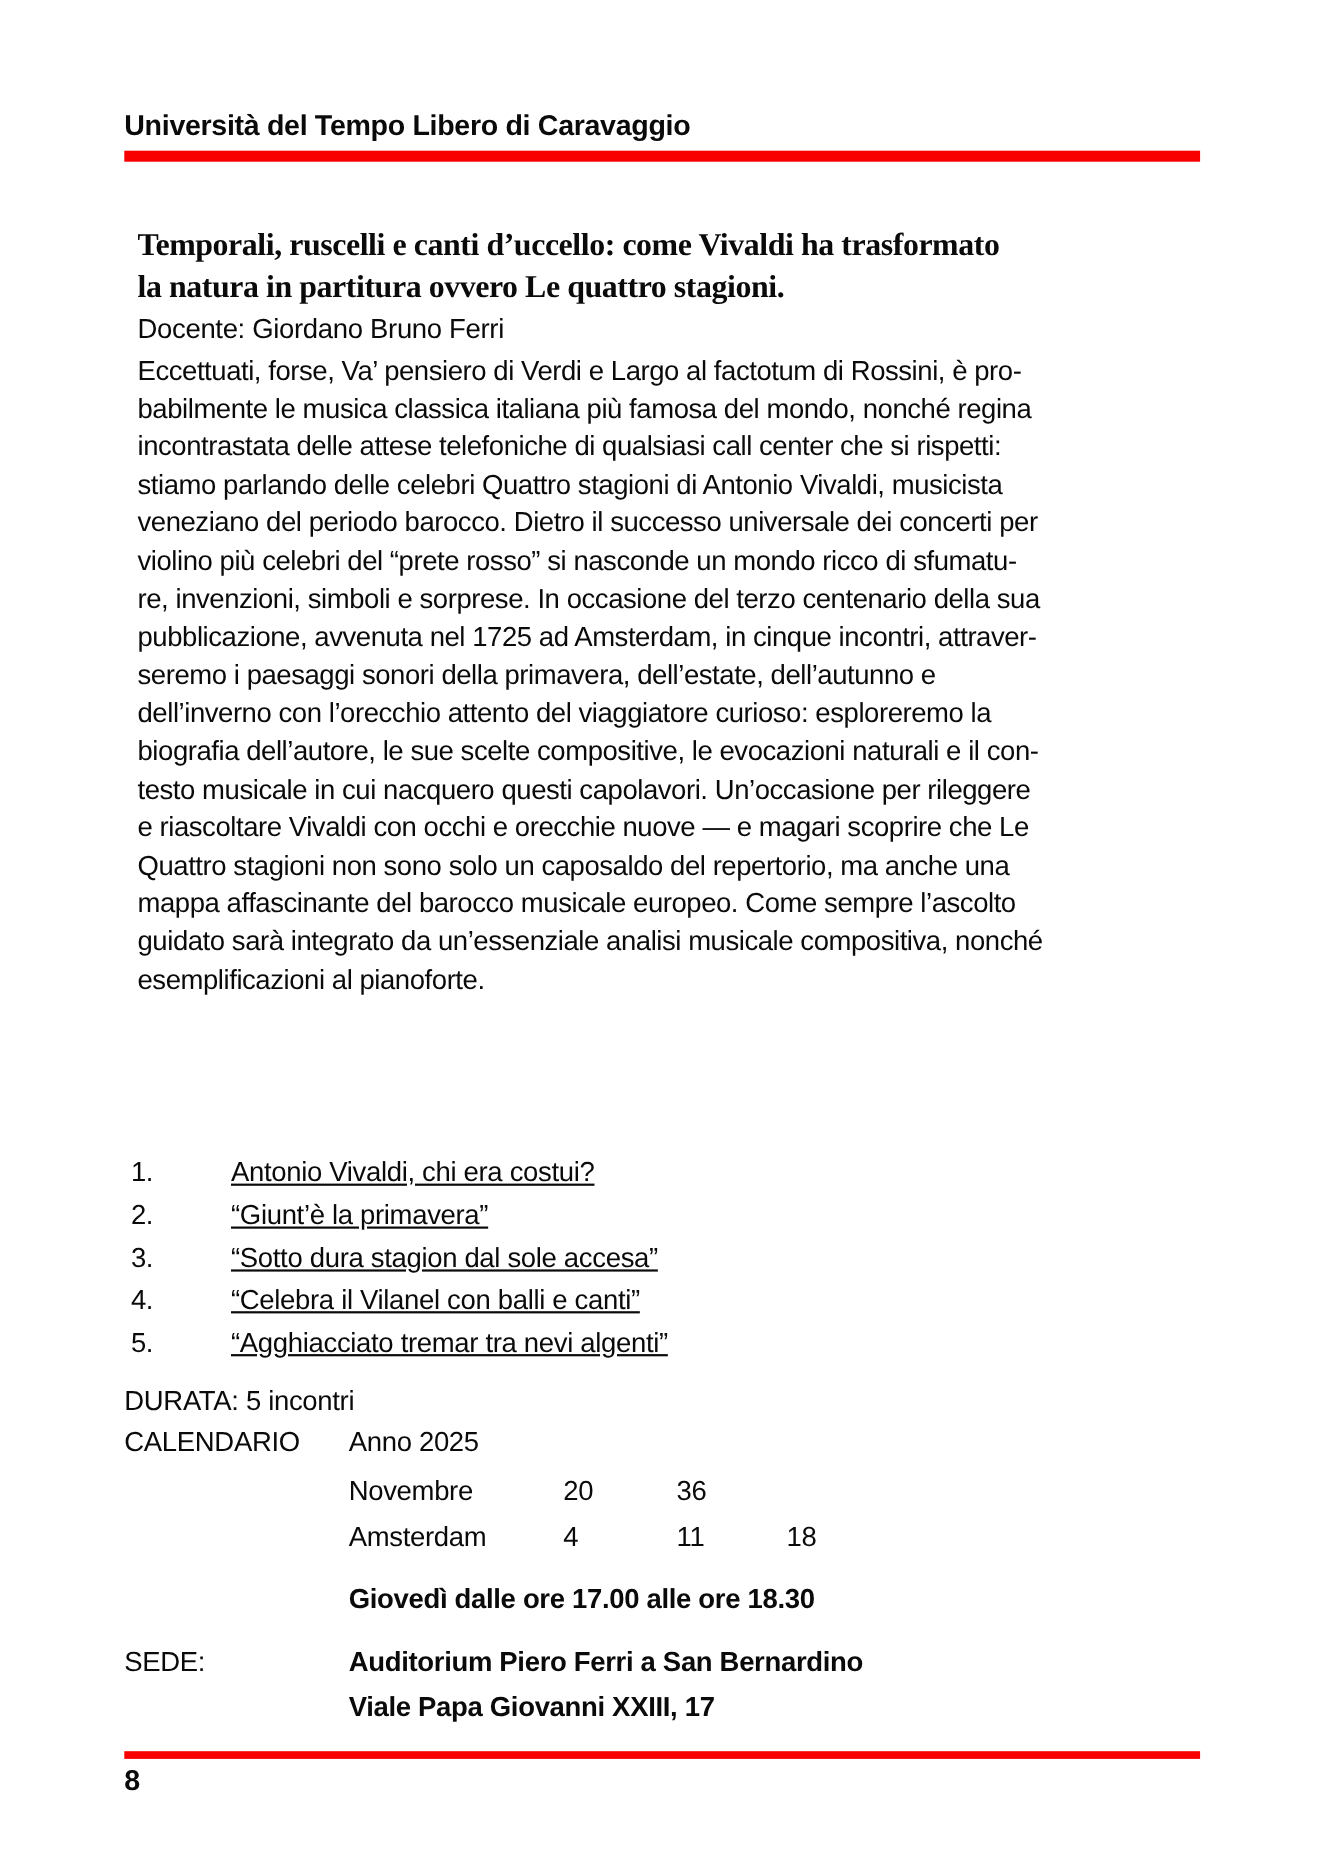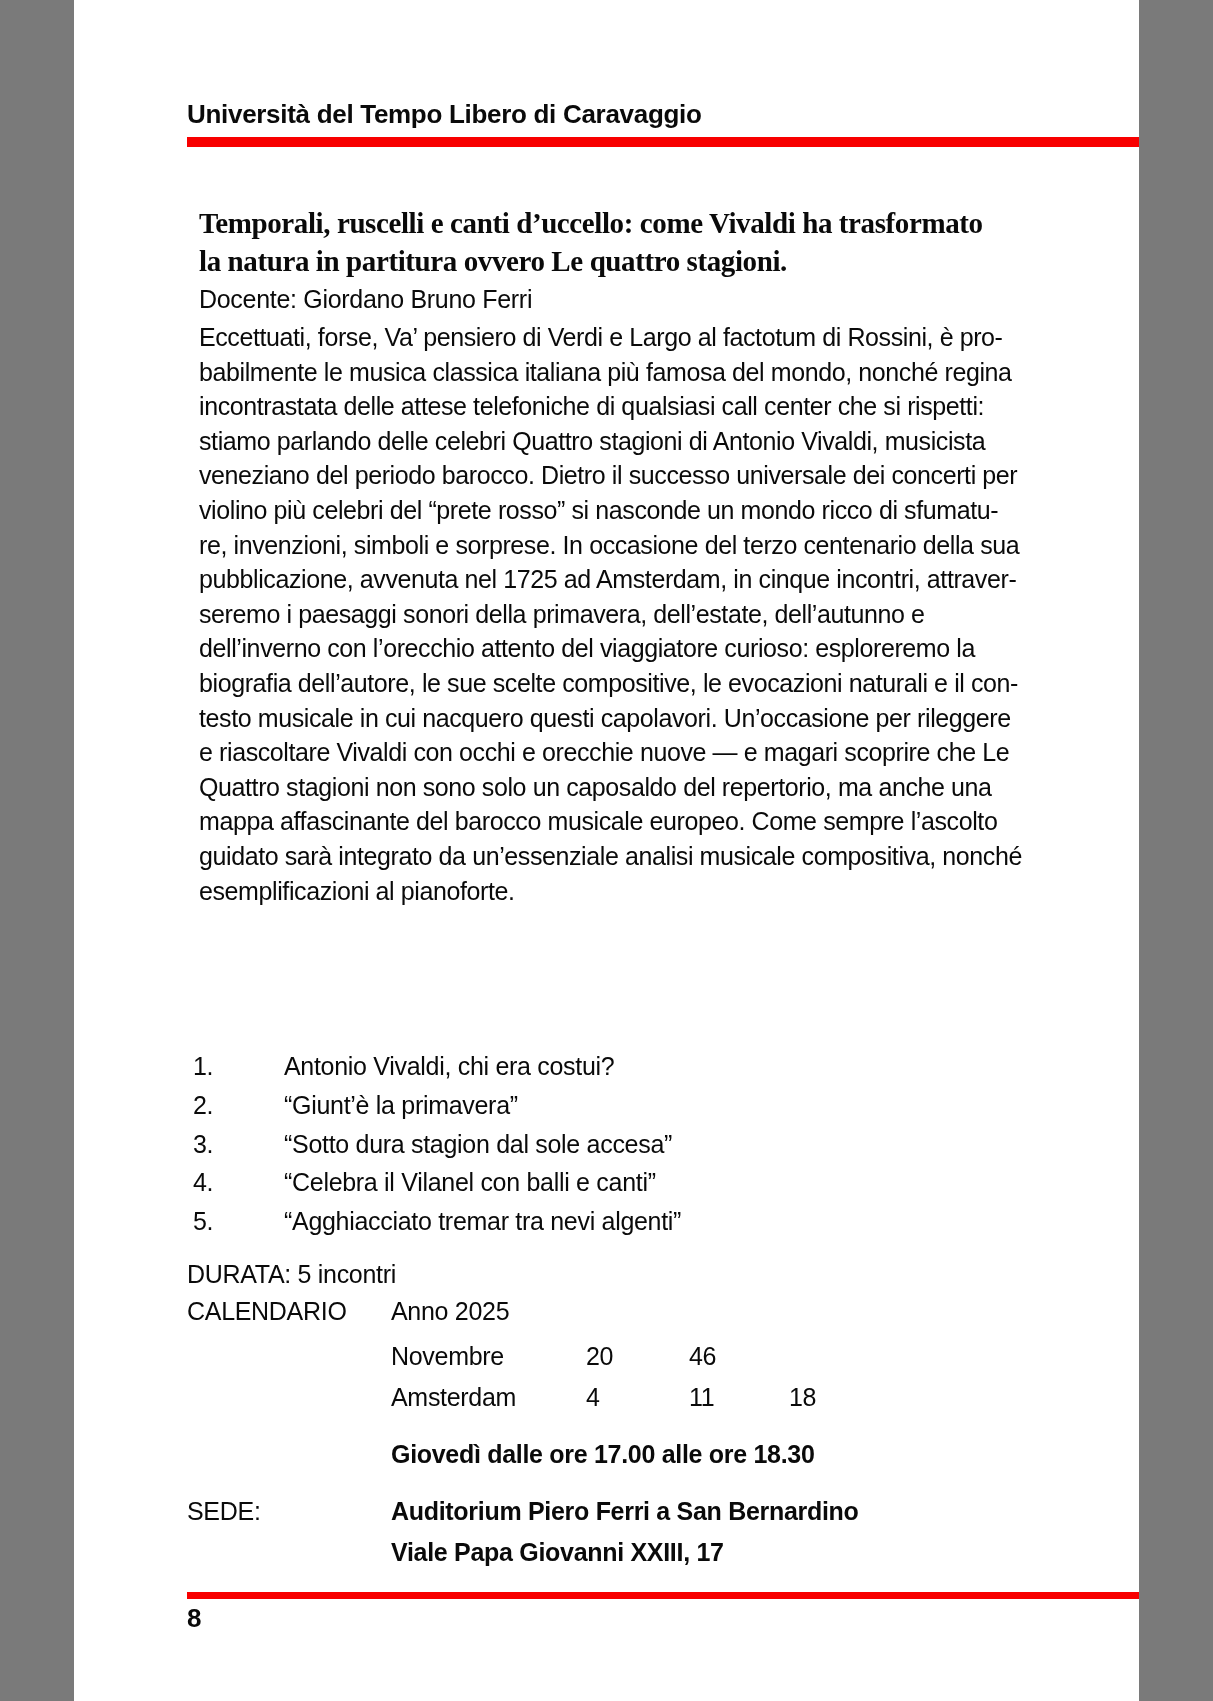--- a/index.html
+++ b/index.html
@@ -1,18 +1,18 @@
 <!DOCTYPE html>
 <html style="--accent: #f80000;"><head>
 <meta charset="utf-8">
 <style>
   html,body{margin:0;padding:0;background:#7a7a7a;}
   .page{
     position:relative;
-    width:1065px;height:1701px;
+    width:1213px;height:1701px;
     background:#ffffff;
     margin:0 auto;
     overflow:hidden;
     font-family:"Liberation Sans", sans-serif;
     color:#0a0a0a;
   }
   .abs{position:absolute;left:113px;}
   .w{width:978px;}
   .wide{width:1060px;margin-left:12px;}
 
@@ -47,21 +47,21 @@
     font-size:25px;line-height:34.6px;letter-spacing:-0.4px;
     white-space:pre-line;
   }
   .lessons-heading{
     top:1008px;font-size:25px;letter-spacing:-0.3px;
   }
   .row{position:absolute;left:113px;width:1060px;font-size:25px;letter-spacing:-0.3px;}
   .row span{position:absolute;top:0;white-space:nowrap;}
   .c0{left:0;}
   .c-num{left:6px;}
-  .c-text{left:97px;}
+  .c-text{left:97px;text-decoration:underline;}
   .c1{left:204px;}
   .c2{left:399px;}
   .c3{left:502px;}
   .c4{left:602px;}
   .bold{font-weight:bold;text-align:center;}
   .bottom-rule{top:1592px;height:7px;}
   .page-number{top:1603px;font-size:26px;font-weight:bold;}
 </style>
 </head>
 <body>
@@ -126,21 +126,21 @@
   </div>
 
   <div class="row" style="top:1297px">
     <span class="c0">CALENDARIO</span>
     <span class="c1">Anno 2025</span>
   </div>
 
   <div class="row" style="top:1342px">
     <span class="c1">Novembre</span>
     <span class="c2">20</span>
-    <span class="c3">46</span>
+    <span class="c3">36</span>
   </div>
   <div class="row" style="top:1383px">
     <span class="c1">Amsterdam</span>
     <span class="c2">4</span>
     <span class="c3">11</span>
     <span class="c4">18</span>
   </div>
 
   <div class="row" style="top:1440px">
     <span class="c1 bold">Giovedì dalle ore 17.00 alle ore 18.30</span>

